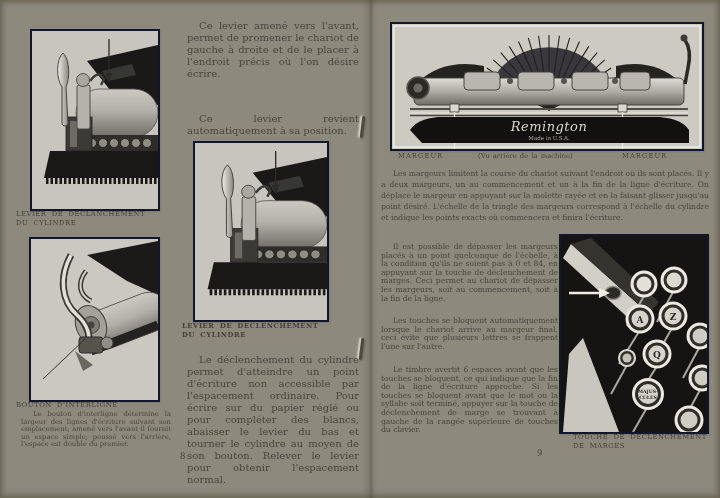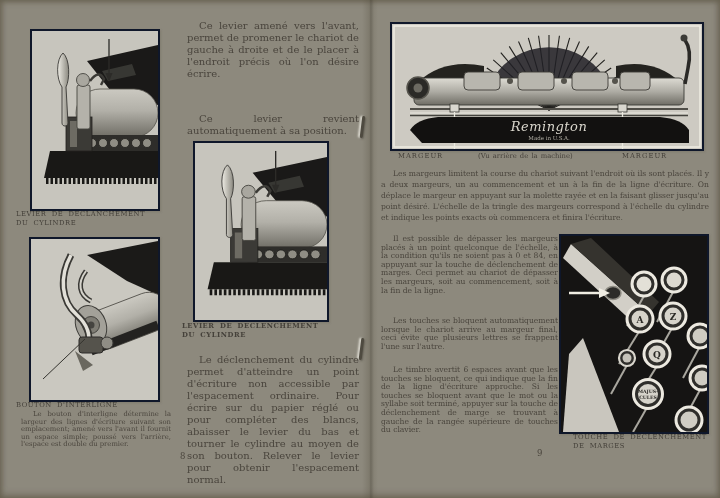--- a/index.html
+++ b/index.html
@@ -215,21 +215,21 @@
         <circle cx="292" cy="14" r="3.5" fill="#3c3b37"></circle>
       </svg>
     </div>
     <div class="cap" style="left:398px;top:152px;width:70px;letter-spacing:1px;">MARGEUR</div>
     <div class="cap viewnote" style="left:478px;top:152px;width:120px;">(Vu arrière de la machine)</div>
     <div class="cap" style="left:622px;top:152px;width:70px;letter-spacing:1px;">MARGEUR</div>
 
     <div class="p body-r" style="left:381px;top:168px;width:328px;line-height:11px;">
       <span class="ind"></span><span>Les margeurs limitent la course du chariot suivant l'endroit où ils sont placés.  Il y a deux margeurs, un au commencement et un à la fin de la ligne d'écriture.  On déplace le margeur en appuyant sur la molette rayée et en la faisant glisser jusqu'au point désiré.  L'échelle de la tringle des margeurs correspond à l'échelle du cylindre et indique les points exacts où commencera et finira l'écriture.</span>
     </div>
-    <div class="p body-r" style="left:381px;top:235px;width:177px;">
+    <div class="p body-r" style="left:381px;top:243px;width:177px;">
       <span class="ind"></span><span>Il est possible de dépasser les margeurs placés à un point quelconque de l'échelle, à la condition qu'ils ne soient pas à 0 et 84, en appuyant sur la touche de déclenchement de marges.  Ceci permet au chariot de dépasser les margeurs, soit au commencement, soit à la fin de la ligne.</span>
     </div>
     <div class="p body-r" style="left:381px;top:317px;width:177px;">
       <span class="ind"></span><span>Les touches se bloquent automatiquement lorsque le chariot arrive au margeur final, ceci évite que plusieurs lettres se frappent l'une sur l'autre.</span>
     </div>
     <div class="p body-r" style="left:381px;top:366px;width:177px;">
       <span class="ind"></span><span>Le timbre avertit 6 espaces avant que les touches se bloquent, ce qui indique que la fin de la ligne d'écriture approche. Si les touches se bloquent avant que le mot ou la syllabe soit terminé, appuyer sur la touche de déclenchement de marge se trouvant à gauche de la rangée supérieure de touches du clavier.</span>
     </div>
 
     <div class="photo" style="left:559px;top:234px;width:146px;height:196px;background:#151413;">

